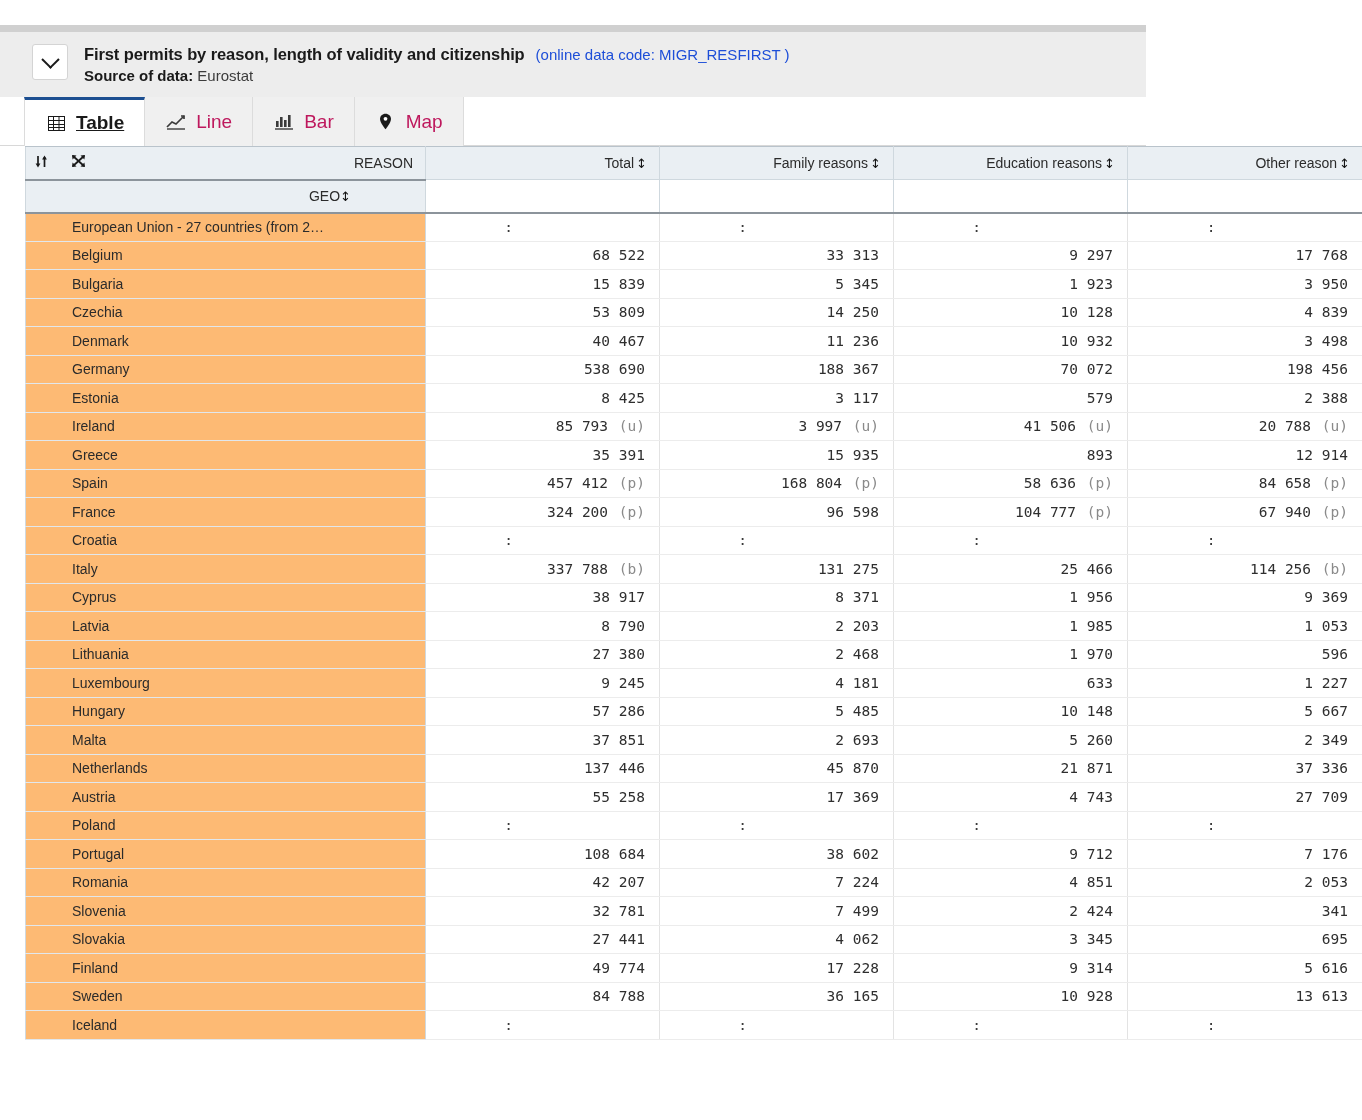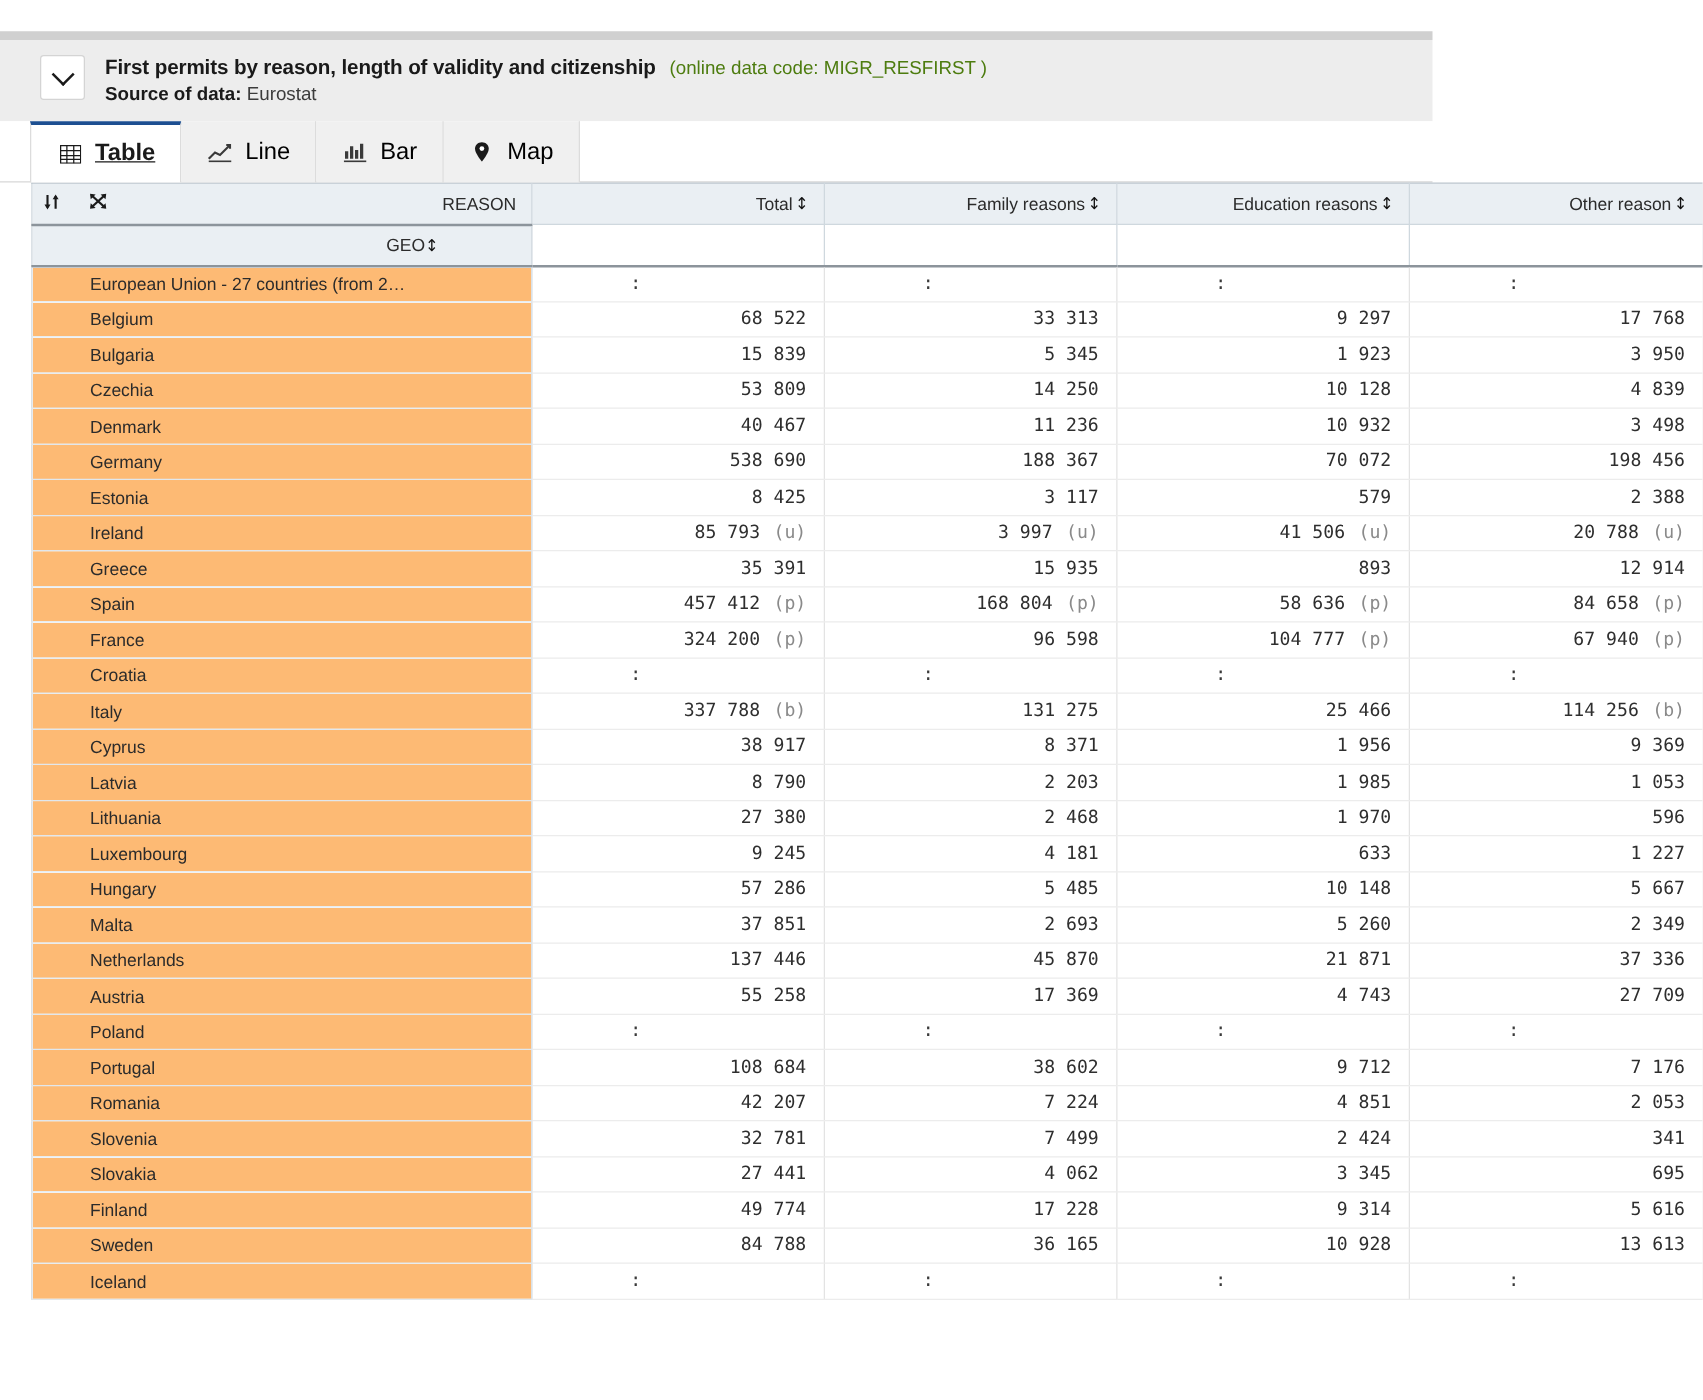--- a/index.html
+++ b/index.html
@@ -49,21 +49,21 @@
   .ds-text { margin-left: 16px; padding-top: 1px; }
   .ds-title-line { display: flex; align-items: baseline; }
   .ds-title {
     font-size: 16.5px;
     font-weight: bold;
     color: #1a1a1a;
     letter-spacing: -0.1px;
   }
   .ds-code {
     font-size: 15px;
-    color: #4d7c0f;
+    color: #1d4ed8;
     margin-left: 11px;
   }
   .ds-source {
     font-size: 15px;
     color: #3c3c3c;
     margin-top: 3px;
   }
   .ds-source b { font-weight: bold; color: #1a1a1a; }
 
   
@@ -81,21 +81,21 @@
     left: 0; right: 0; bottom: 0;
     height: 1px;
     background: #d8d8d8;
   }
   .tab {
     display: flex;
     align-items: center;
     gap: 9px;
     padding: 0 20px;
     font-size: 19px;
-    color: #000000;
+    color: #be185d;
     background: #f0f0f0;
     border-right: 1px solid #dcdcdc;
     cursor: pointer;
     position: relative;
     z-index: 2;
   }
   .tab:first-child { border-left: 1px solid #dcdcdc; }
   .tab.active {
     background: #ffffff;
     color: #1a1a1a;

